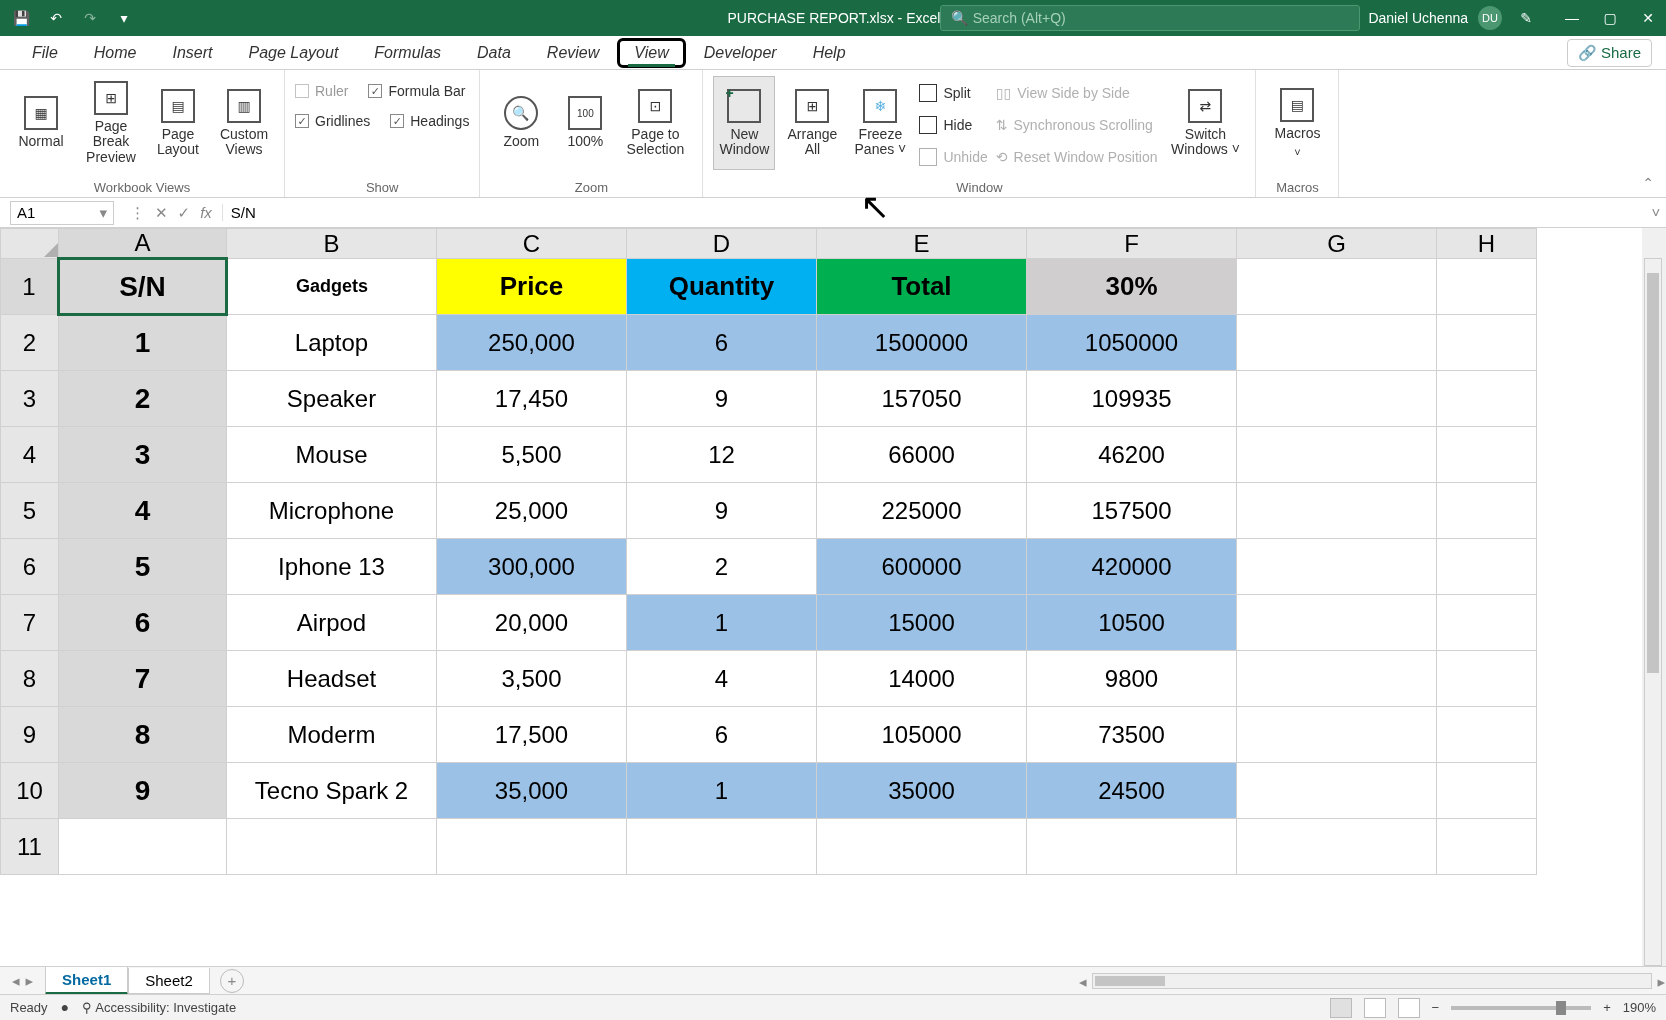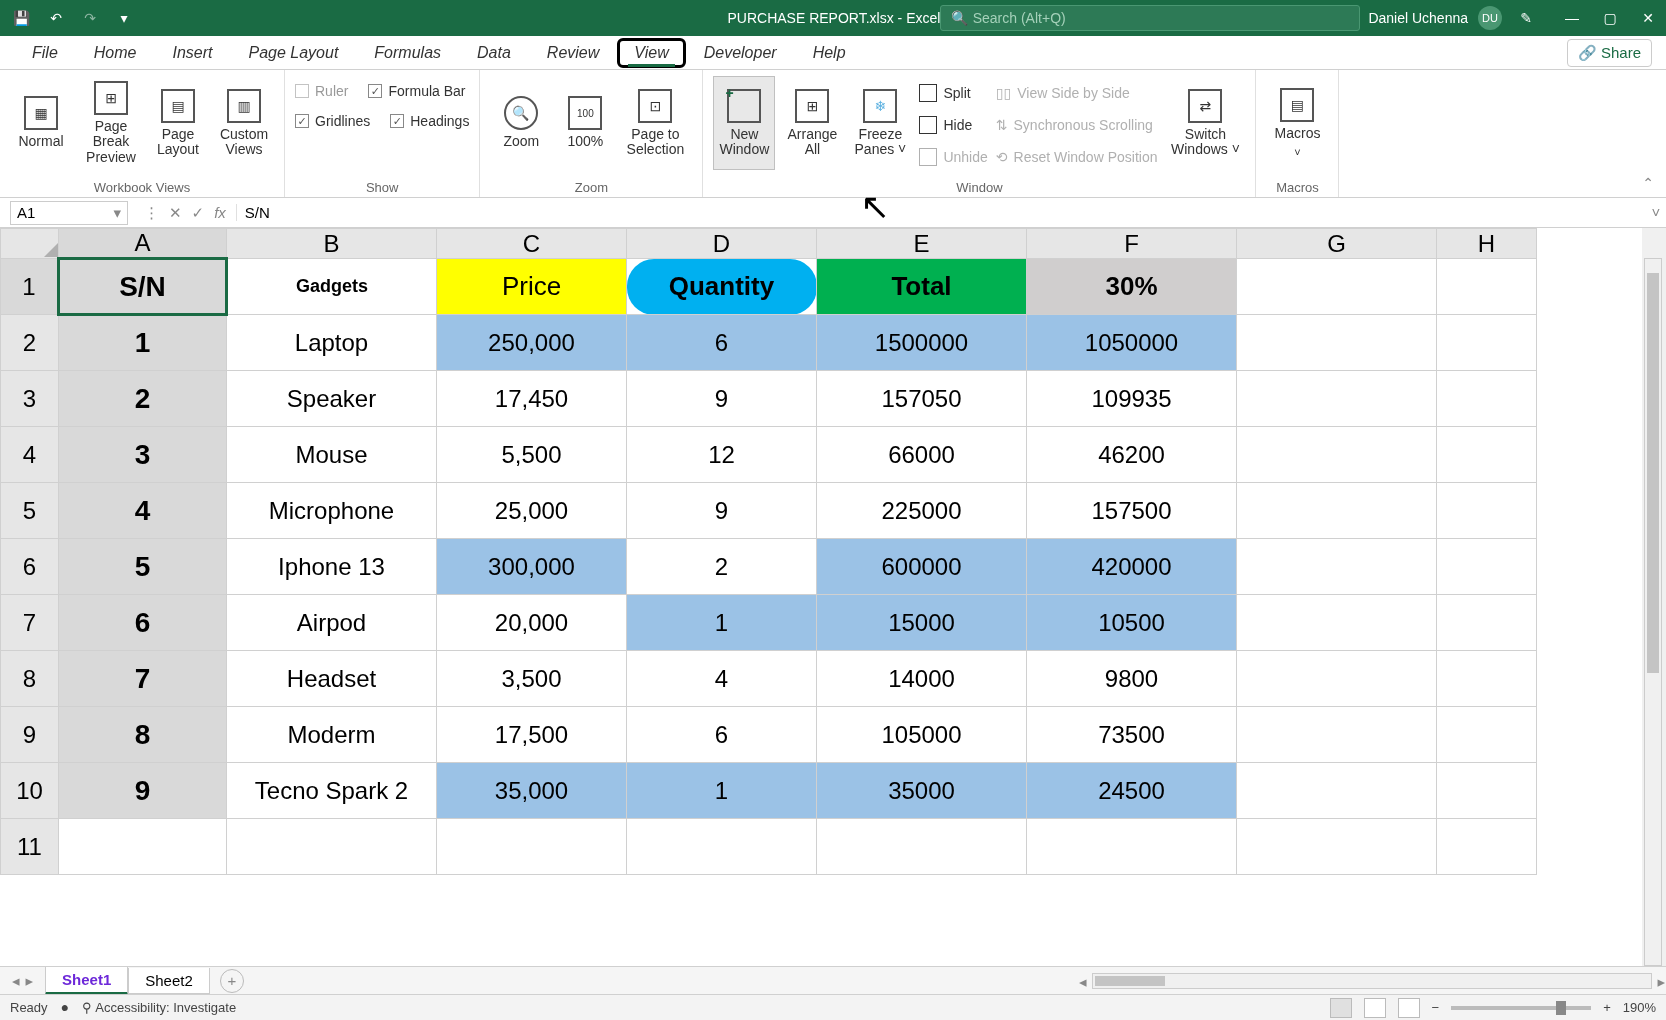--- a/index.html
+++ b/index.html
@@ -35,64 +35,64 @@
 .chk-row { display: flex; align-items: center; gap: 6px; height: 30px; }
 .chk { width: 14px; height: 14px; border: 1px solid #888; display: inline-flex; align-items: center; justify-content: center; font-size: 11px; color: #555; }
 .chk.on::after { content: "✓"; }
 .small-row-btn { display: flex; align-items: center; gap: 6px; height: 30px; cursor: pointer; }
 .small-row-btn.disabled { color: #b0b0b0; }
 .icon-box { width: 18px; height: 18px; border: 1.5px solid currentColor; }
 .ribbon-collapse { margin-left: auto; padding: 6px 12px; align-self: flex-end; cursor: pointer; color: #888; }
 
 
 .formula-row { background: #fff; height: 30px; display: flex; align-items: center; border-bottom: 1px solid #d0d0d0; font-size: 15px; }
-.name-box { width: 118px; height: 24px; border: 1px solid #ccc; margin: 0 6px 0 10px; padding: 0 6px; display: flex; align-items: center; justify-content: space-between; }
+.name-box { width: 104px; height: 24px; border: 1px solid #ccc; margin: 0 6px 0 10px; padding: 0 6px; display: flex; align-items: center; justify-content: space-between; }
 .fx-controls { display: flex; align-items: center; gap: 10px; padding: 0 10px; color: #888; }
 .formula-input { flex: 1; padding: 0 8px; border-left: 1px solid #e0e0e0; }
 .formula-expand { width: 20px; text-align: center; cursor: pointer; color: #888; }
 
 
 .annotation { position: absolute; font-weight: bold; font-size: 28px; color: #000; pointer-events: none; }
 .arrow { position: absolute; font-size: 36px; pointer-events: none; }
 
 
 .sheet-area { position: absolute; top: 228px; left: 0; right: 24px; bottom: 54px; background: #fff; overflow: hidden; }
 .grid-table { border-collapse: collapse; table-layout: fixed; }
 .grid-table th, .grid-table td { border: 1px solid #d0d0d0; text-align: center; height: 56px; font-size: 24px; }
 .col-head { background: #e6e6e6; font-weight: normal; font-size: 22px; height: 30px !important; }
 .row-head { background: #e6e6e6; font-weight: normal; width: 58px; font-size: 24px; text-align: center; }
 .corner { background: #e6e6e6; width: 58px; height: 30px !important; border-bottom: 2px solid #999; }
 .corner::after { content: ""; display: block; width: 0; height: 0; border-left: 14px solid transparent; border-bottom: 14px solid #b0b0b0; margin-left: auto; margin-top: 12px; }
 .hdr-cell { font-weight: bold; background: #fff; }
 .sel { border: 3px solid #1a6b44 !important; }
 .shaded-row-head { background: #d9d9d9; }
 .blue-cell { background: #9bc2e6; }
-.yellow-hdr { background: #ffff00; font-weight: normal; }
-.cyan-hdr { background: #00b0f0; font-weight: bold; border-radius: 27px; }
+.yellow-hdr { background: #ffff00; font-weight: bold; }
+.cyan-hdr { background: #00b0f0; font-weight: bold; }
 .green-hdr { background: #00b050; font-weight: bold; }
 .grey-hdr { background: #d0cece; font-weight: bold; }
 .sn-col { background: #d9d9d9; font-weight: bold; }
 .col-A { width: 168px; }
 .col-B { width: 210px; }
 .col-C { width: 190px; }
 .col-D { width: 190px; }
 .col-E { width: 210px; }
 .col-F { width: 210px; }
 .col-G { width: 200px; }
 .col-H { width: 100px; }
 
 
 .v-scroll { position: absolute; top: 258px; right: 4px; width: 18px; bottom: 54px; background: #f0f0f0; border: 1px solid #ccc; }
 .v-thumb { background: #c4c4c4; position: absolute; left: 2px; right: 2px; top: 14px; height: 400px; }
 
 
 .sheet-tab-row { position: absolute; bottom: 26px; left: 0; right: 0; height: 28px; background: #f5f5f5; display: flex; align-items: center; border-top: 1px solid #d0d0d0; font-size: 15px; }
 .sheet-nav { display: flex; gap: 6px; padding: 0 12px; color: #888; }
 .sheet-tab { padding: 4px 16px; border: 1px solid #ccc; border-top: none; background: #fff; cursor: pointer; }
-.sheet-tab.active { border-bottom: 3px solid #1a6b44; font-weight: 600; color: #6d28d9; }
+.sheet-tab.active { border-bottom: 3px solid #1a6b44; font-weight: 600; color: #0369a1; }
 .new-sheet { width: 24px; height: 24px; border: 1px solid #bbb; border-radius: 50%; margin-left: 10px; text-align: center; cursor: pointer; color: #888; line-height: 22px; }
 .h-scroll-area { flex: 1; margin: 0 14px; display: flex; align-items: center; }
 .h-scroll { flex: 1; max-width: 560px; height: 16px; background: #f0f0f0; border: 1px solid #ccc; margin-left: auto; position: relative; }
 .h-thumb { background: #c4c4c4; position: absolute; top: 2px; bottom: 2px; left: 2px; width: 70px; }
 
 
 .status-bar { position: absolute; bottom: 0; left: 0; right: 0; height: 26px; background: #f3f3f3; border-top: 1px solid #d0d0d0; display: flex; align-items: center; font-size: 13px; padding: 0 10px; color: #444; }
 .status-right { margin-left: auto; display: flex; align-items: center; gap: 12px; }
 .zoom-slider { width: 140px; height: 4px; background: #bbb; position: relative; }
 .zoom-thumb { width: 10px; height: 14px; background: #888; position: absolute; top: -5px; left: 75%; }

